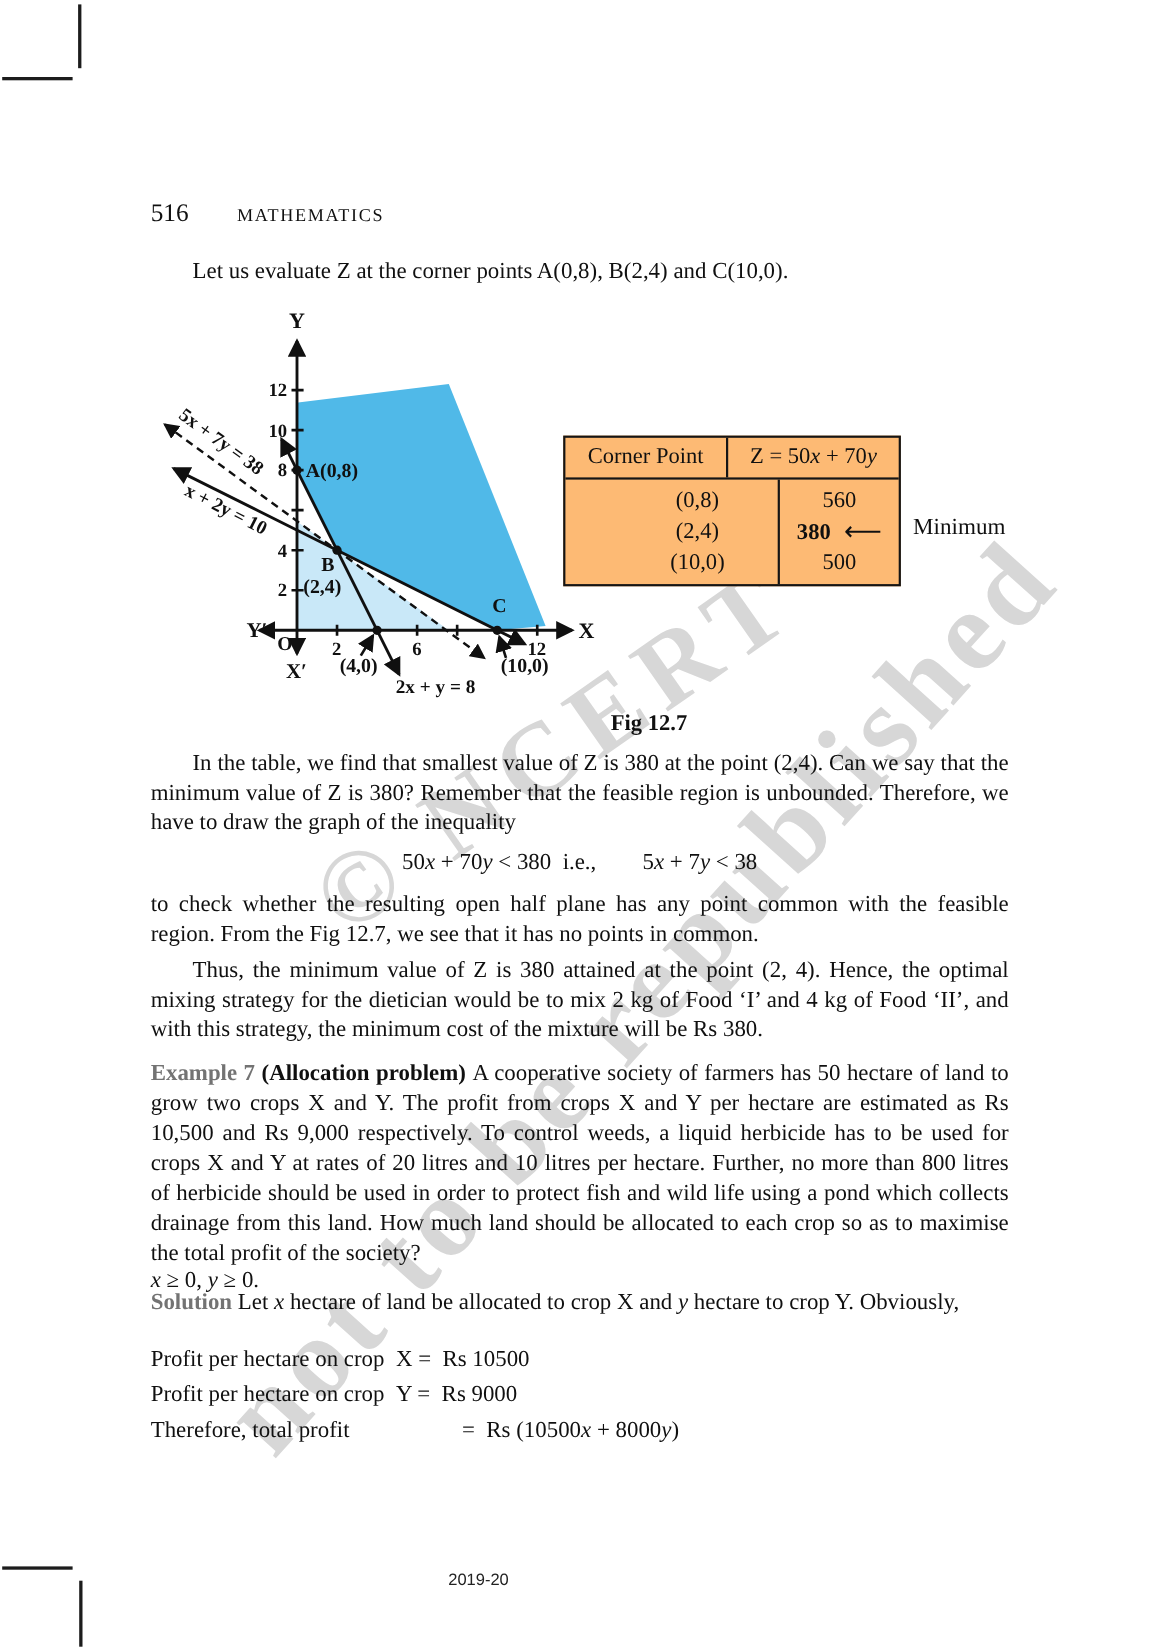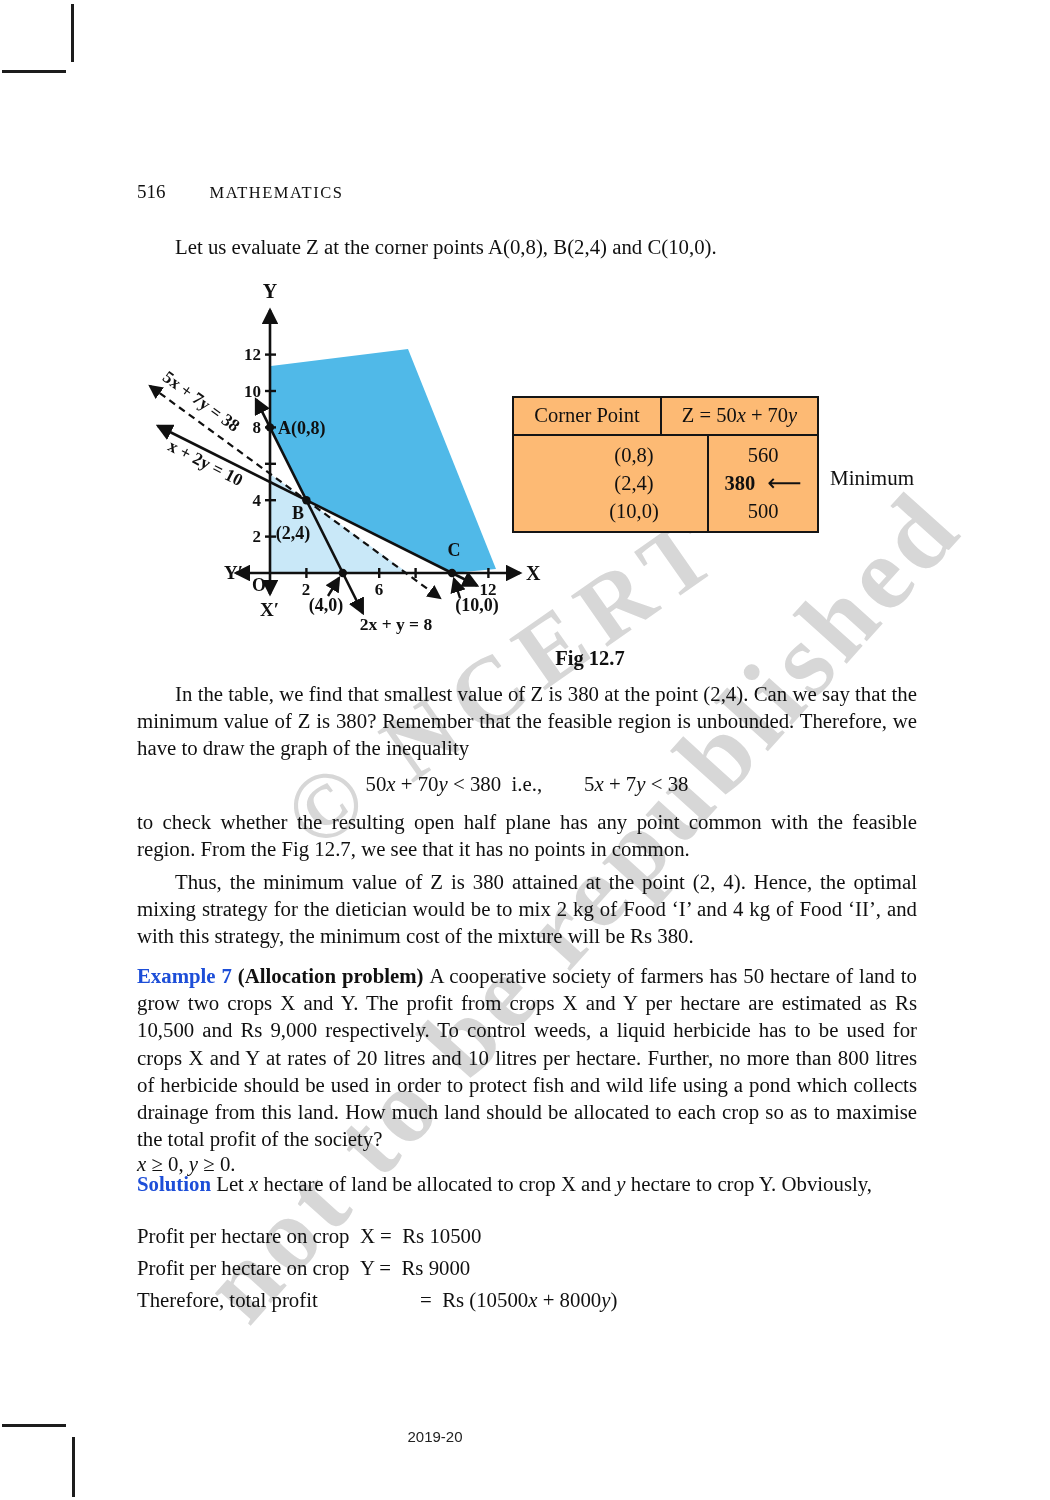--- a/index.html
+++ b/index.html
@@ -12,30 +12,30 @@
   .crop{background:#1c1c1c;position:absolute;}
   
   .wm{
     position:absolute;color:#d7d7d7;font-family:"Liberation Serif", serif;
     white-space:nowrap;z-index:0;font-weight:bold;
   }
   .wm1{left:250px;top:625px;font-size:95px;letter-spacing:12px;transform:rotate(-35deg);transform-origin:center;}
   .wm2{left:45px;top:845px;font-size:105px;letter-spacing:6px;transform:rotate(-48deg);transform-origin:center;}
   .content{position:relative;z-index:1;}
   
-  .pgnum{font-size:19px;text-align:right;}
+  .pgnum{font-size:23px;text-align:right;}
   .runhead{font-size:16.5px;letter-spacing:1.5px;margin-left:44px;}
   
   .para{
     position:absolute;left:137px;width:780px;font-size:20.8px;line-height:27.2px;
     text-align:justify;color:#101010;
   }
   .indent{text-indent:38px;}
   .nowrap{white-space:nowrap;text-align:left;}
-  .blue{color:#1d4ed8;font-weight:bold;}
+  .blue{color:#737373;font-weight:bold;}
   .b{font-weight:bold;}
   i{font-style:italic;}
   
   .eqrow{position:absolute;left:137px;width:780px;display:flex;justify-content:center;font-size:20.8px;}
   .eqgap{display:inline-block;width:42px;}
   
   .figsvg{position:absolute;left:130px;top:278px;z-index:1;}
   .figsvg text{font-family:"Liberation Serif", serif;font-weight:bold;fill:#101010;}
   .caption{position:absolute;left:440px;top:647px;width:300px;text-align:center;font-weight:bold;font-size:20.5px;}
   

